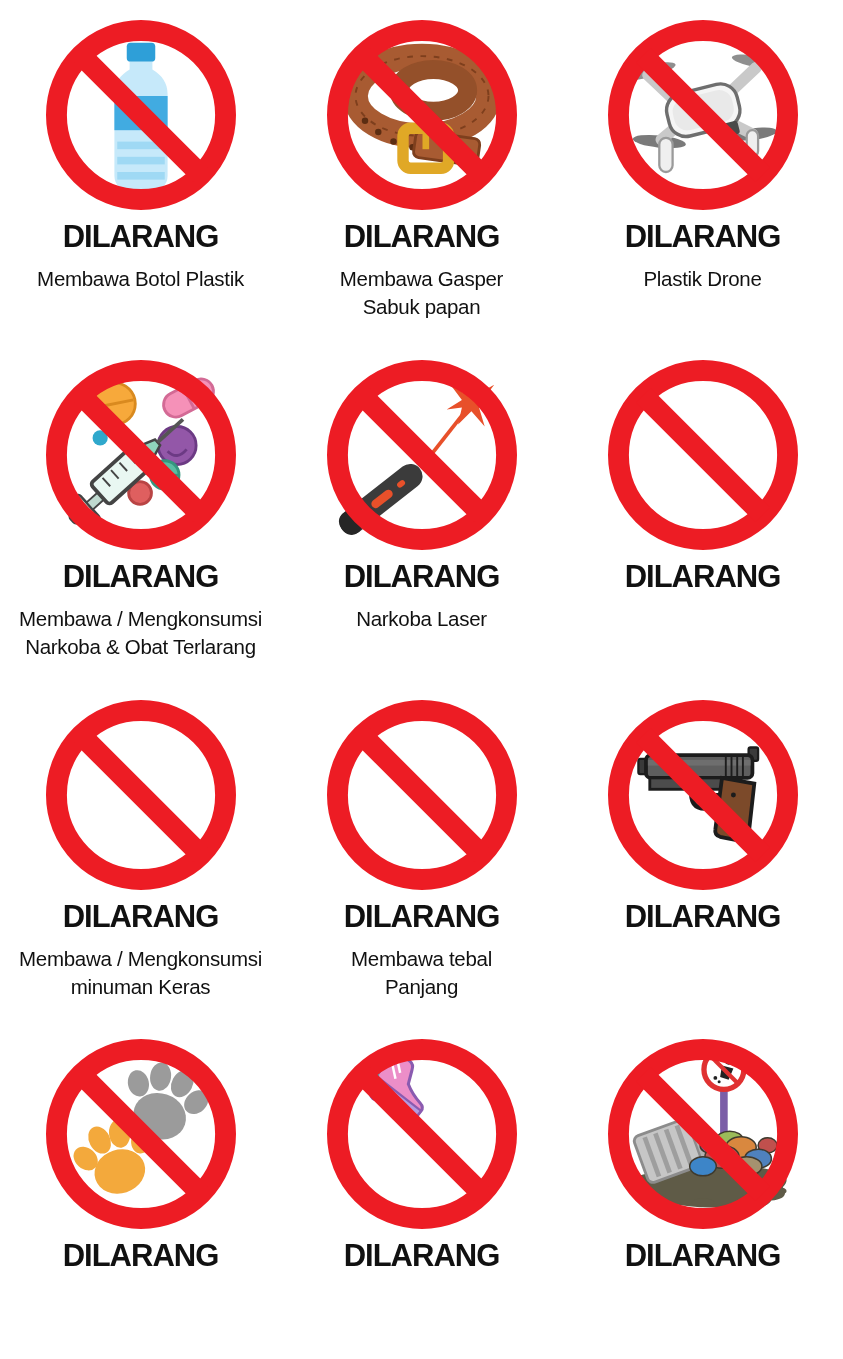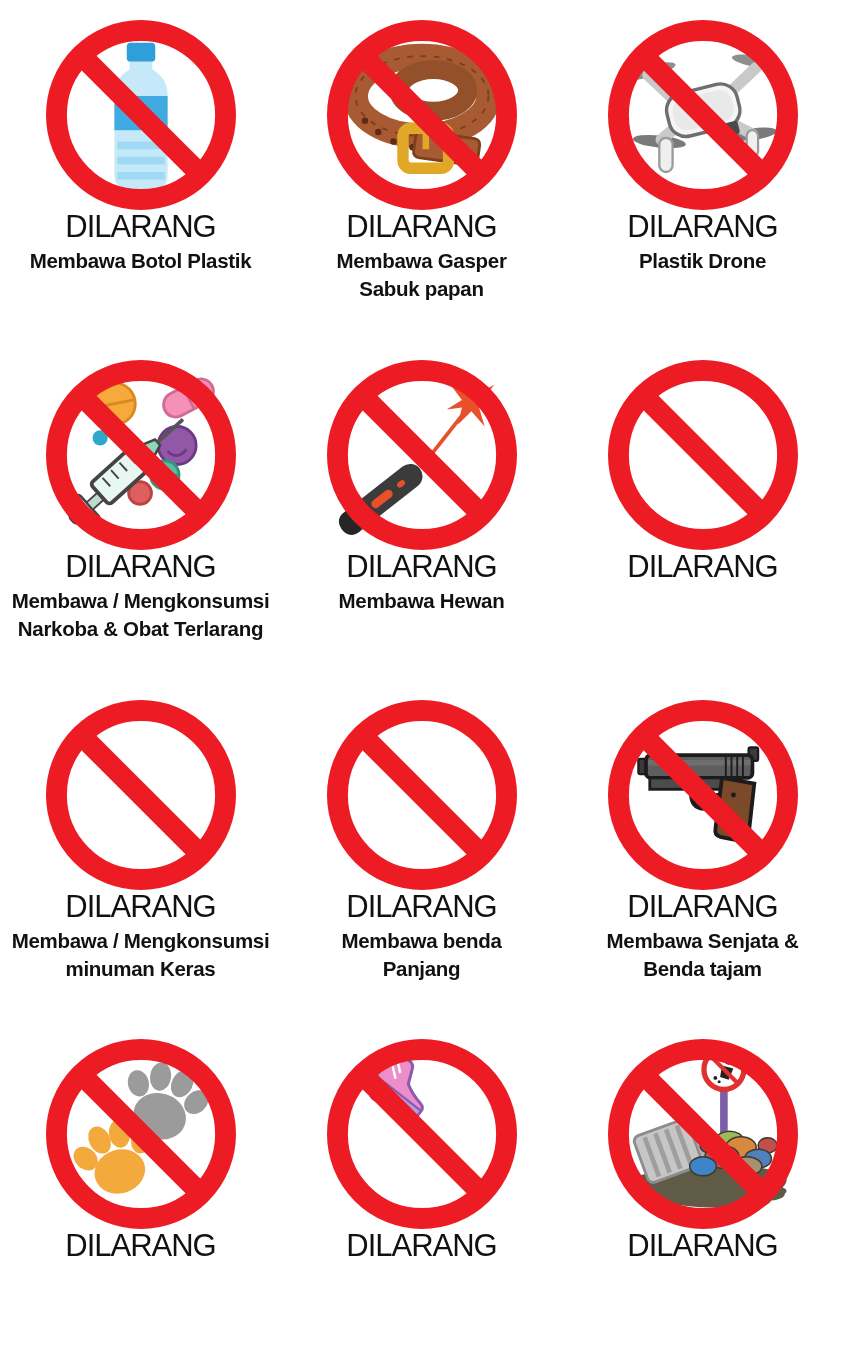--- a/index.html
+++ b/index.html
@@ -16,26 +16,27 @@
     width:843px; height:1359px;
   }
   .cell {
     display:flex; flex-direction:column; align-items:center;
     padding-top:20px;
   }
   .badge { position:relative; width:190px; height:190px; flex:0 0 auto; }
   .badge svg { position:absolute; left:0; top:0; width:100%; height:100%; }
   .ban { stroke:var(--ban); fill:none; }
   .title {
-    font-size:31px; line-height:33px; font-weight:normal;
+    margin-top:10px;
+    font-size:31px; line-height:33px; font-weight:bold;
     letter-spacing:-1px; color:var(--text);
   }
   .desc {
-    margin-top:4px;
-    font-size:20.5px; line-height:28px; font-weight:bold;
+    margin-top:12px;
+    font-size:20.5px; line-height:28px; font-weight:normal;
     letter-spacing:-0.3px; color:var(--text);
     text-align:center; white-space:pre-line;
   }
 </style>
 </head>
 <body style="background: rgb(255, 255, 255);">
 
 <svg width="0" height="0" style="position:absolute" aria-hidden="true">
   <defs>
     <g id="ban-sym">
@@ -164,21 +165,21 @@
           <rect x="2" y="65.5" width="11" height="13" rx="6" fill="#262626"></rect>
           <rect x="22" y="70" width="13" height="4.5" rx="2.2" fill="#E8502A"></rect>
           <rect x="39" y="70.7" width="4.5" height="3" rx="1.5" fill="#E8502A"></rect>
         </g>
       </svg>
       <svg class="ban" viewBox="0 0 100 100">
           <use href="#ban-sym"></use>
         </svg>
     </div>
     <div class="title">DILARANG</div>
-    <div class="desc">Membawa Hewan</div>
+    <div class="desc">Narkoba Laser</div>
   </div>
 
   <div class="cell">
     <div class="badge">
       <svg class="ban" viewBox="0 0 100 100">
           <use href="#ban-sym"></use>
         </svg>
     </div>
     <div class="title">DILARANG</div>
   </div>
@@ -194,21 +195,21 @@
 minuman Keras</div>
   </div>
 
   <div class="cell">
     <div class="badge">
       <svg class="ban" viewBox="0 0 100 100">
           <use href="#ban-sym"></use>
         </svg>
     </div>
     <div class="title">DILARANG</div>
-    <div class="desc">Membawa benda
+    <div class="desc">Membawa tebal
 Panjang</div>
   </div>
 
   <div class="cell">
     <div class="badge">
       <svg class="icon" viewBox="0 0 100 100">
         <rect x="16" y="31" width="6" height="8" rx="1" fill="#3A3A3A" stroke="#1C1C1C" stroke-width="1.2"></rect>
         <rect x="74" y="25" width="5" height="7" rx="1" fill="#3A3A3A" stroke="#1C1C1C" stroke-width="1.2"></rect>
         <rect x="20" y="29" width="56" height="12" rx="2.5" fill="#5E5E5E" stroke="#1C1C1C" stroke-width="2"></rect>
         <rect x="21" y="31.5" width="54" height="3" fill="#6E6E6E"></rect>
@@ -221,22 +222,20 @@
         <line x1="51" y1="48" x2="49" y2="54" stroke="#1C1C1C" stroke-width="2"></line>
         <path d="M60 41 L77 44 L74 71 q-1 4 -5 3 L59 72 q-3 -1 -2.5 -4 z" fill="#7C4A2A" stroke="#1C1C1C" stroke-width="2"></path>
         <circle cx="66" cy="50" r="1.3" fill="#1C1C1C"></circle>
         <circle cx="68" cy="64" r="1.3" fill="#1C1C1C"></circle>
       </svg>
       <svg class="ban" viewBox="0 0 100 100">
           <use href="#ban-sym"></use>
         </svg>
     </div>
     <div class="title">DILARANG</div>
-    <div class="desc">Membawa Senjata &amp;
-Benda tajam</div>
   </div>
 
   <div class="cell">
     <div class="badge">
       <svg class="icon" viewBox="0 0 100 100">
         <g fill="#9B9B9B" transform="rotate(18 62 34)">
           <ellipse cx="62" cy="41" rx="14" ry="12"></ellipse>
           <ellipse cx="46" cy="28" rx="5.5" ry="7" transform="rotate(-30 46 28)"></ellipse>
           <ellipse cx="56" cy="21" rx="5.5" ry="7.5" transform="rotate(-10 56 21)"></ellipse>
           <ellipse cx="68" cy="21" rx="5.5" ry="7.5" transform="rotate(10 68 21)"></ellipse>

